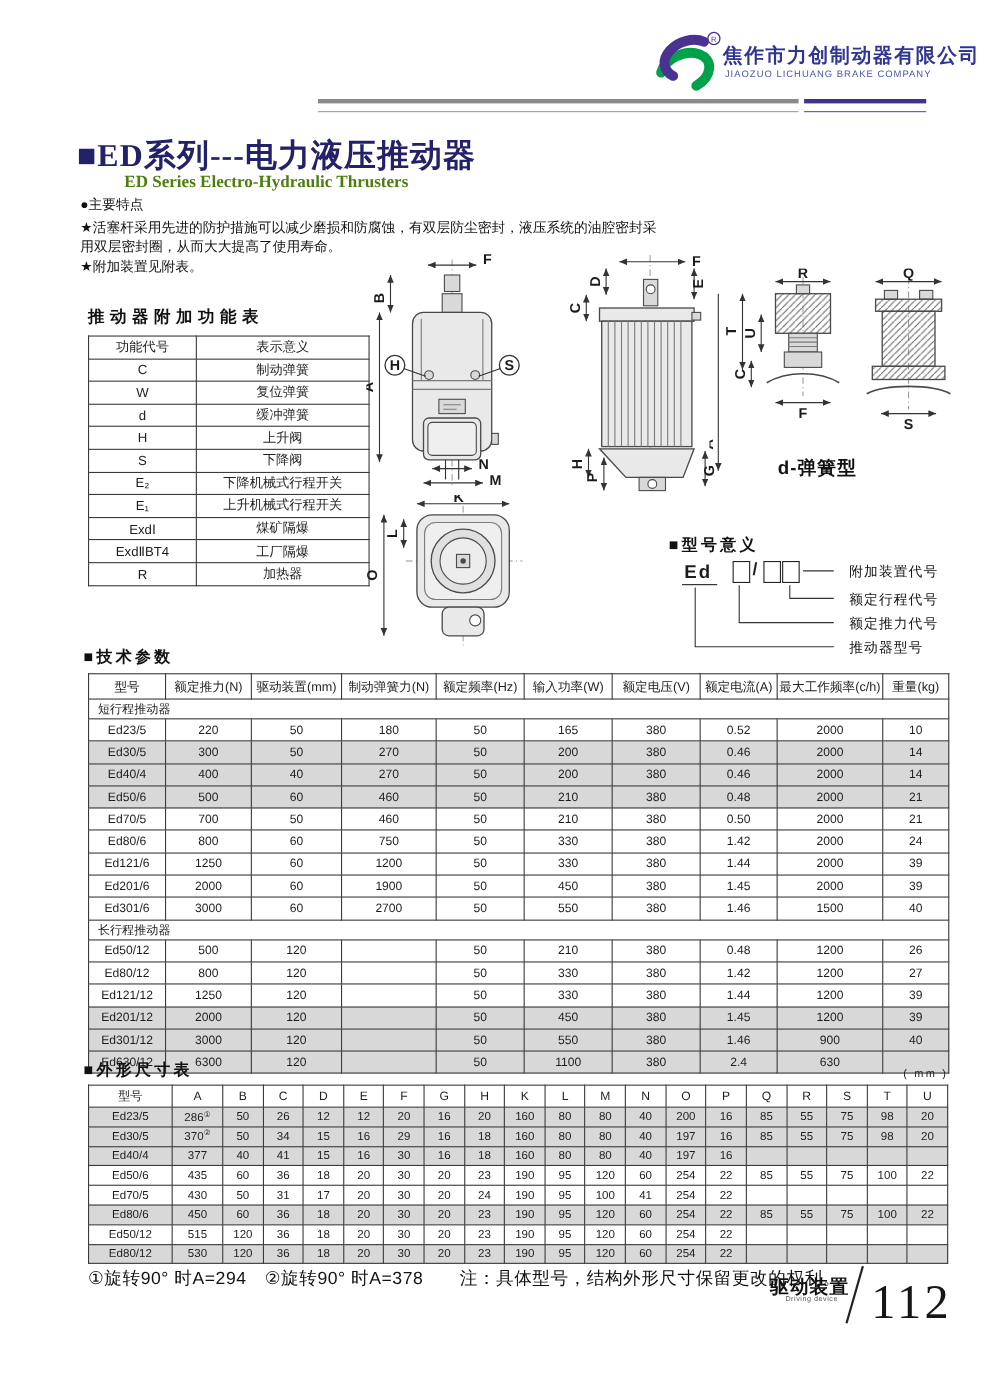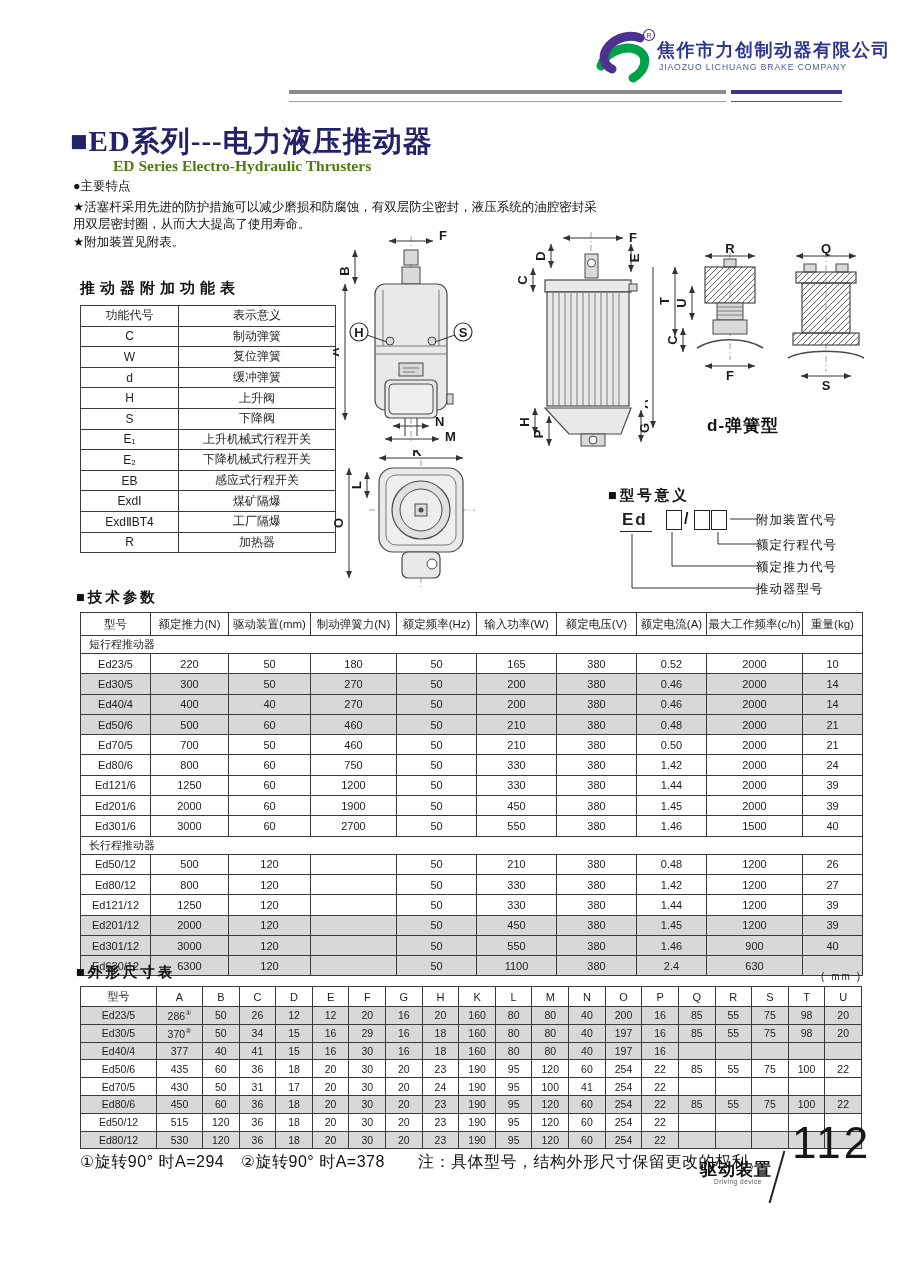--- a/index.html
+++ b/index.html
@@ -44,21 +44,21 @@
   .spring-label{position:absolute;left:707px;top:414px;font-size:17px;font-weight:bold;color:#111;letter-spacing:1px;}
 
   
   .model-block{position:absolute;left:608px;top:486px;width:285px;height:122px;}
   .model-title{font-size:14.5px;font-weight:bold;letter-spacing:3px;color:#111;}
   .model-ed{position:absolute;left:12px;top:24px;font-size:17px;font-weight:bold;letter-spacing:2px;
             border-bottom:1.5px solid #222;padding:0 4px 1px 2px;}
   .mbox{position:absolute;top:24px;width:14px;height:18px;border:1.5px solid #222;}
   .mslash{position:absolute;top:24px;font-size:16px;font-weight:bold;}
   .model-lines{position:absolute;left:0;top:0;width:285px;height:122px;}
-  .model-label{position:absolute;left:148px;font-size:12.5px;color:#111;white-space:nowrap;letter-spacing:1px;}
+  .model-label{position:absolute;left:164px;font-size:12.5px;color:#111;white-space:nowrap;letter-spacing:1px;}
 
   
   .tech-title{position:absolute;left:76px;top:588px;font-size:14.5px;font-weight:bold;letter-spacing:3px;color:#111;}
   #tech-table{position:absolute;left:80px;top:612px;width:782px;border:1.5px solid #333;}
   #tech-table th{border:1px solid #3a3a3a;font-size:11.5px;font-weight:normal;height:22px;padding:0;white-space:nowrap;}
   #tech-table td{border:1px solid #3a3a3a;font-size:11px;text-align:center;height:19.3px;padding:0;white-space:nowrap;}
   #tech-table .group-row td{text-align:left;padding-left:8px;height:17px;background:#fff;}
   tr.shaded td{background:#d8d8d8;}
 
   
@@ -68,22 +68,22 @@
   #dim-table{position:absolute;left:80px;top:986px;width:782px;border:1.5px solid #333;}
   #dim-table th{border:1px solid #3a3a3a;font-size:11px;font-weight:normal;height:19px;padding:0;}
   #dim-table td{border:1px solid #3a3a3a;font-size:10.5px;text-align:center;height:16.8px;padding:0;white-space:nowrap;}
   #dim-table sup{font-size:7px;}
   .footnote{position:absolute;left:80px;top:1152px;font-size:16px;color:#111;letter-spacing:0.5px;}
 
   
   .footer-cn{position:absolute;left:700px;top:1158px;font-size:17px;font-weight:bold;color:#111;letter-spacing:1px;}
   .footer-en{position:absolute;left:714px;top:1178px;font-size:6.5px;color:#555;letter-spacing:0.5px;}
   .footer-slash{position:absolute;left:776px;top:1150px;width:2px;height:54px;background:#222;transform:rotate(16deg);}
-  .footer-page{position:absolute;left:792px;top:1118px;font-size:44px;color:#161616;
-               font-family:Liberation Sans, sans-serif;letter-spacing:3px;}
+  .footer-page{position:absolute;left:792px;top:1158px;font-size:44px;color:#161616;
+               font-family:Liberation Serif, serif;letter-spacing:3px;}
 </style>
 </head>
 <body>
 
 <div class="page">
 
   <div class="logo-wrap">
     <svg width="74" height="62" viewBox="0 0 74 62">
       <path d="M16,40 a23,16 -22 1,1 32,12" stroke="#00a14b" stroke-width="9" fill="none" stroke-linecap="round"></path>
       <path d="M55,12 a21,15 -22 1,0 -28,31" stroke="#4b3190" stroke-width="9" fill="none" stroke-linecap="round"></path>
@@ -131,30 +131,26 @@
           </tr>
           <tr class="">
             <td>H</td>
             <td>上升阀</td>
           </tr>
           <tr class="">
             <td>S</td>
             <td>下降阀</td>
           </tr>
           <tr class="">
+            <td>E₂</td>
+            <td>下降机械式行程开关</td>
+          </tr>
+          <tr class="">
             <td>E₁</td>
             <td>上升机械式行程开关</td>
-          </tr>
-          <tr class="">
-            <td>E₂</td>
-            <td>下降机械式行程开关</td>
-          </tr>
-          <tr class="">
-            <td>EB</td>
-            <td>感应式行程开关</td>
           </tr>
           <tr class="">
             <td>ExdⅠ</td>
             <td>煤矿隔爆</td>
           </tr>
           <tr class="">
             <td>ExdⅡBT4</td>
             <td>工厂隔爆</td>
           </tr>
           <tr class="">

